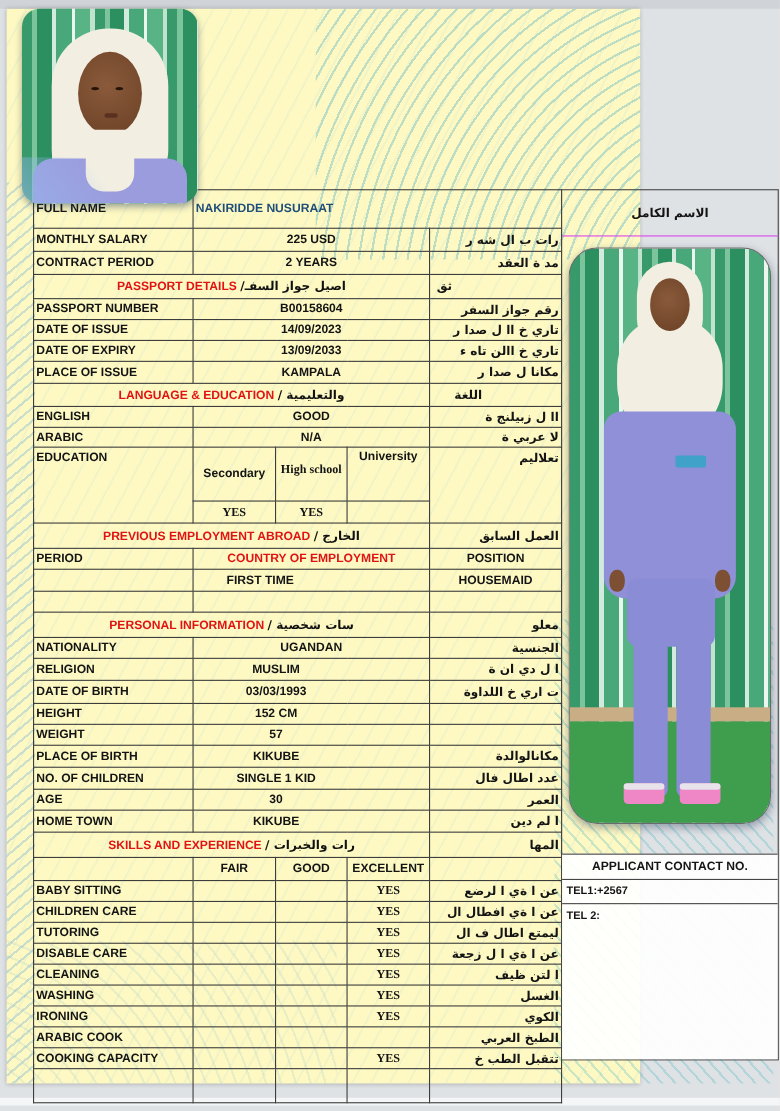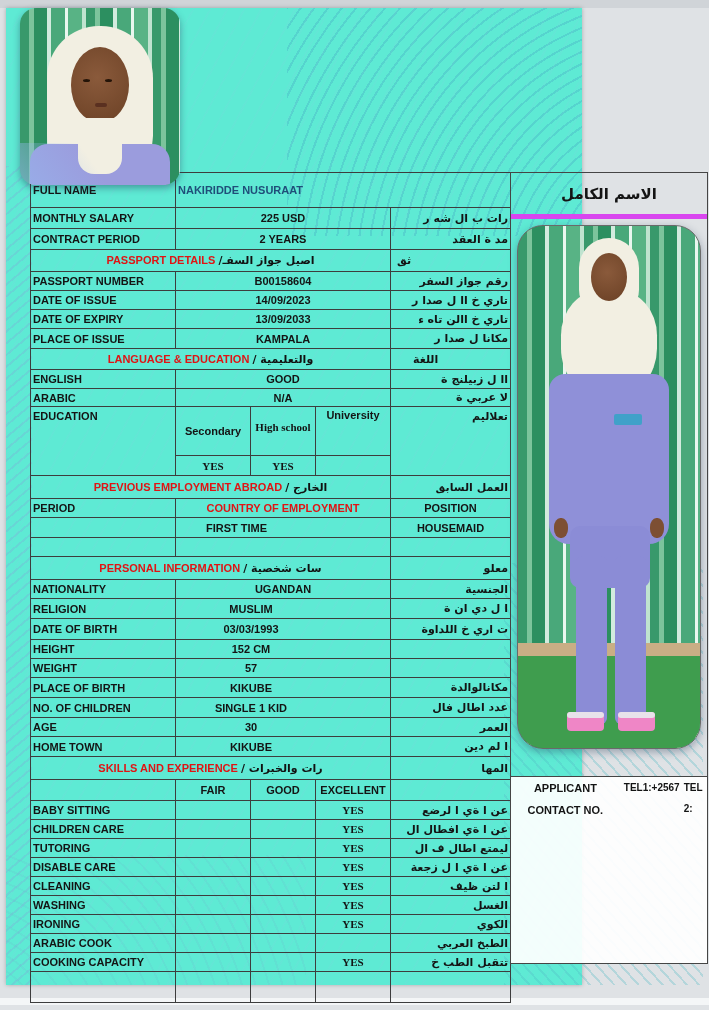--- a/index.html
+++ b/index.html
@@ -7,21 +7,21 @@
     width:709px;height:1010px;position:relative;overflow:hidden;
     background:#dfe2e5;
     font-family:"Liberation Sans",sans-serif;
     -webkit-font-smoothing:antialiased;
   }
   .stage{position:absolute;inset:0;}
   .top-strip{position:absolute;left:0;top:0;width:709px;height:8px;background:#d0d4d8;}
   .bottom-strip{position:absolute;left:0;top:998px;width:709px;height:7px;background:#f4f6f7;}
   .page{
     position:absolute;left:6px;top:8px;width:576px;height:977px;
-    background:#5eead4;box-shadow:0 0 4px rgba(0,0,0,.25);
+    background:#fef9c3;box-shadow:0 0 4px rgba(0,0,0,.25);
   }
   
   .page::after{
     content:"";position:absolute;inset:0;pointer-events:none;z-index:2;
     background:repeating-linear-gradient(118deg,rgba(140,200,225,.10) 0 2px,transparent 2px 15px);
   }
   .stripes-left{
     position:absolute;left:0;top:158px;width:26px;height:819px;z-index:1;
     background:repeating-linear-gradient(140deg,rgba(120,180,215,.38) 0 2px,transparent 2px 9px);
   }
@@ -70,26 +70,26 @@
   td.fullname-lb{font-size:15px;padding-left:8px;}
   td.fullname-val{font-size:16.5px;color:#1f4e79;text-align:left;padding-left:14px;}
   td.hdr{font-size:12px;}
 
   
   .rightcol{
     position:absolute;left:504px;top:164px;width:196px;height:790px;z-index:3;
     border:1px solid #454545;color:#141414;
   }
   .name-ar-cell{
-    height:41px;border-bottom:5px solid #d946ef;display:flex;align-items:center;justify-content:center;
-    font-family:"DejaVu Sans",sans-serif;font-weight:bold;font-size:15px;
+    height:41px;border-bottom:1px solid #d946ef;display:flex;align-items:center;justify-content:center;
+    font-family:"DejaVu Sans",sans-serif;font-weight:bold;font-size:11px;
   }
   .contact-block{
     position:absolute;left:0;right:0;top:603px;bottom:0;z-index:4;
-    background:rgba(255,255,255,.93);display:flex;flex-direction:row;
+    background:rgba(255,255,255,.93);display:flex;flex-direction:column;
   }
   .contact-block > div{border-top:1px solid #454545;}
   .cb-title{height:22px;line-height:22px;text-align:center;font-weight:bold;font-size:11px;}
   .cb-tel{height:21px;line-height:21px;padding-left:4px;font-weight:bold;font-size:10px;}
   .cb-conc{height:18px;line-height:18px;text-align:center;font-weight:bold;font-size:11px;}
   .cb-decl{
     flex:1;padding:2px 3px 0 4px;font-weight:bold;font-size:11px;line-height:16px;
     white-space:pre-line;
   }
 

